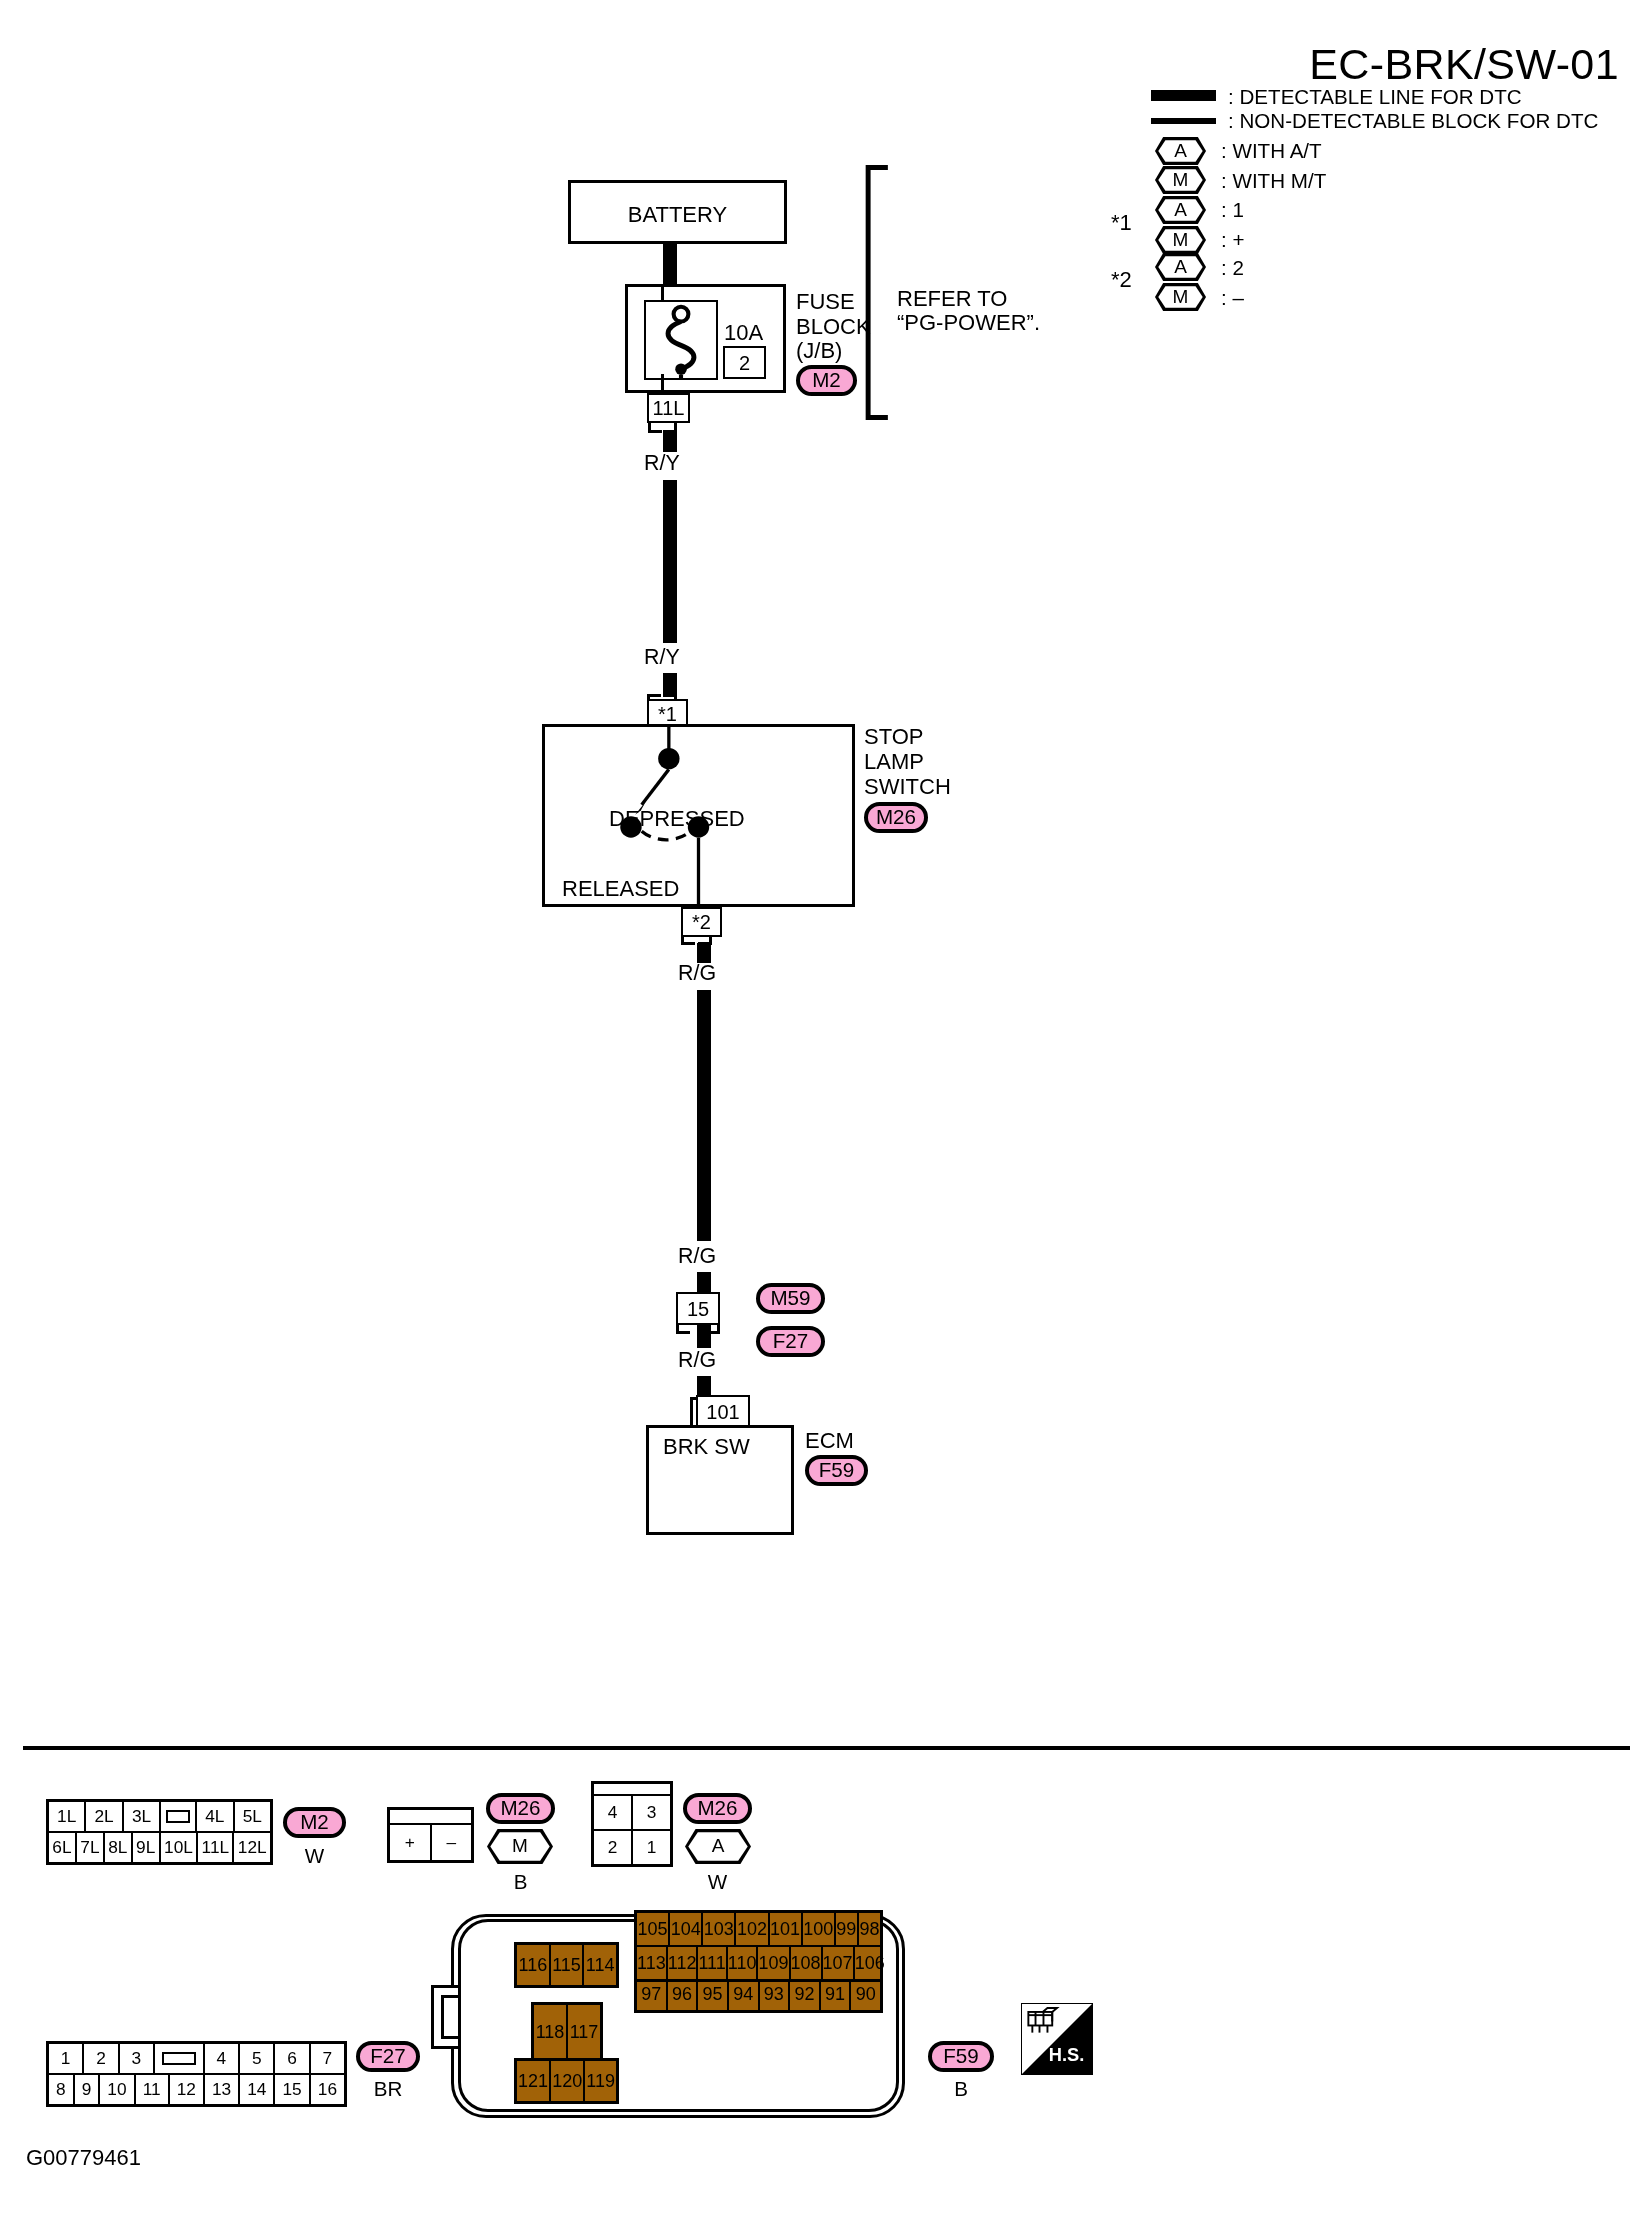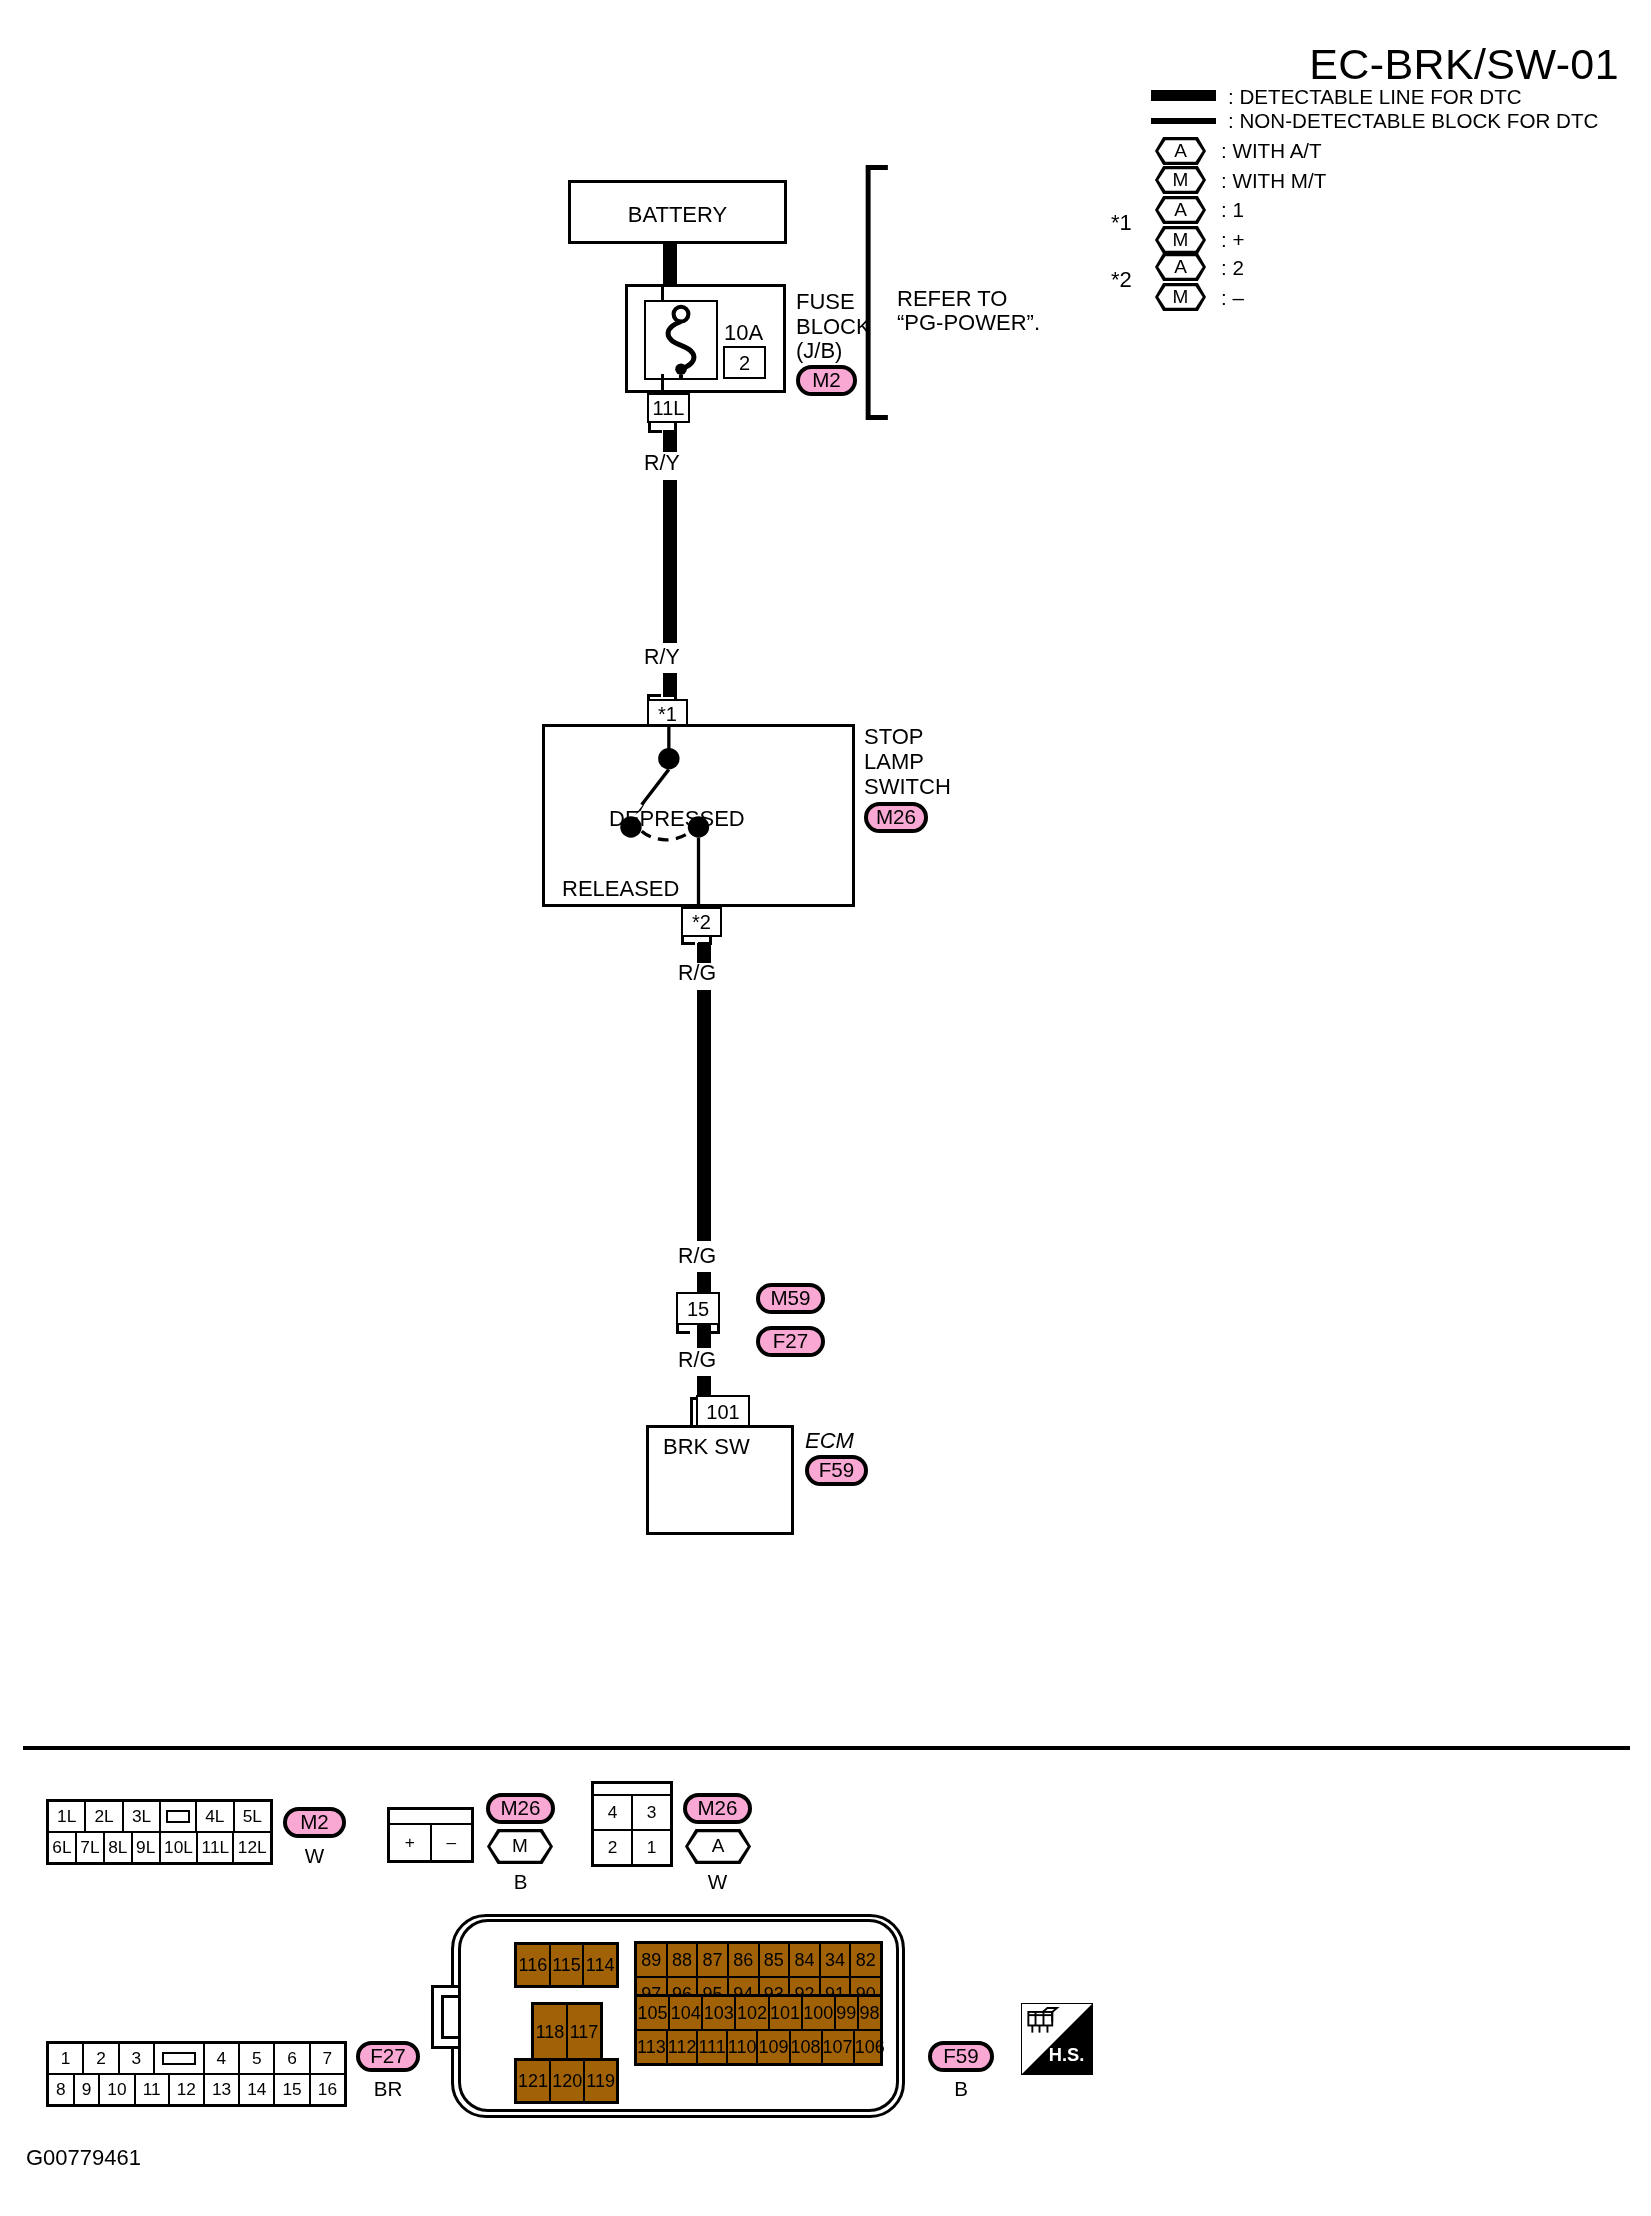--- a/index.html
+++ b/index.html
@@ -348,21 +348,21 @@
   <div class="wire-thick" style="left:697px; top:1325px; height:23px;"></div>
   <div class="txt wire-label" style="left:678px; top:1348px;">R/G</div>
   <div class="wire-thick" style="left:697px; top:1376px; height:23px;"></div>
 
   <div class="bracket-l" style="left:690px; top:1397px; width:14px; height:36px; border-right:none;"></div>
   <div class="bracket-r" style="left:732px; top:1397px; width:14px; height:36px; border-left:none;"></div>
   <div class="pin-cell" style="left:696px; top:1395px; width:54px; height:33px;">101</div>
 
   <div class="box-outline" style="left:646px; top:1425px; width:148px; height:110px;"></div>
   <div class="txt" style="left:663px; top:1434px; font-size:22px;">BRK SW</div>
-  <div class="txt" style="left:805px; top:1428px; font-size:22px;font-style:italic;">ECM</div>
+  <div class="txt" style="left:805px; top:1428px; font-size:22px;">ECM</div>
   <div class="pill" style="left:805px; top:1455px; width:63px; height:31px;">F59</div>
 
   <div class="divider" style="left:23px; top:1746px; width:1607px;"></div>
 
   <div class="conn-grid" style="left:46px; top:1799px; width:227px; height:66px;">
     <div class="conn-row">
       <div class="conn-cell">1L</div>
       <div class="conn-cell">2L</div>
       <div class="conn-cell">3L</div>
       <div class="conn-cell wide blank">
@@ -490,21 +490,21 @@
       <div class="ecm-cell">96</div>
       <div class="ecm-cell">95</div>
       <div class="ecm-cell">94</div>
       <div class="ecm-cell">93</div>
       <div class="ecm-cell">92</div>
       <div class="ecm-cell">91</div>
       <div class="ecm-cell">90</div>
     </div>
   </div>
 
-  <div class="ecm-block" style="left:634px; top:1994px; width:249px; height:72px;">
+  <div class="ecm-block" style="left:634px; top:1910px; width:249px; height:72px;">
     <div class="ecm-row">
       <div class="ecm-cell">105</div>
       <div class="ecm-cell">104</div>
       <div class="ecm-cell">103</div>
       <div class="ecm-cell">102</div>
       <div class="ecm-cell">101</div>
       <div class="ecm-cell">100</div>
       <div class="ecm-cell">99</div>
       <div class="ecm-cell">98</div>
     </div>

